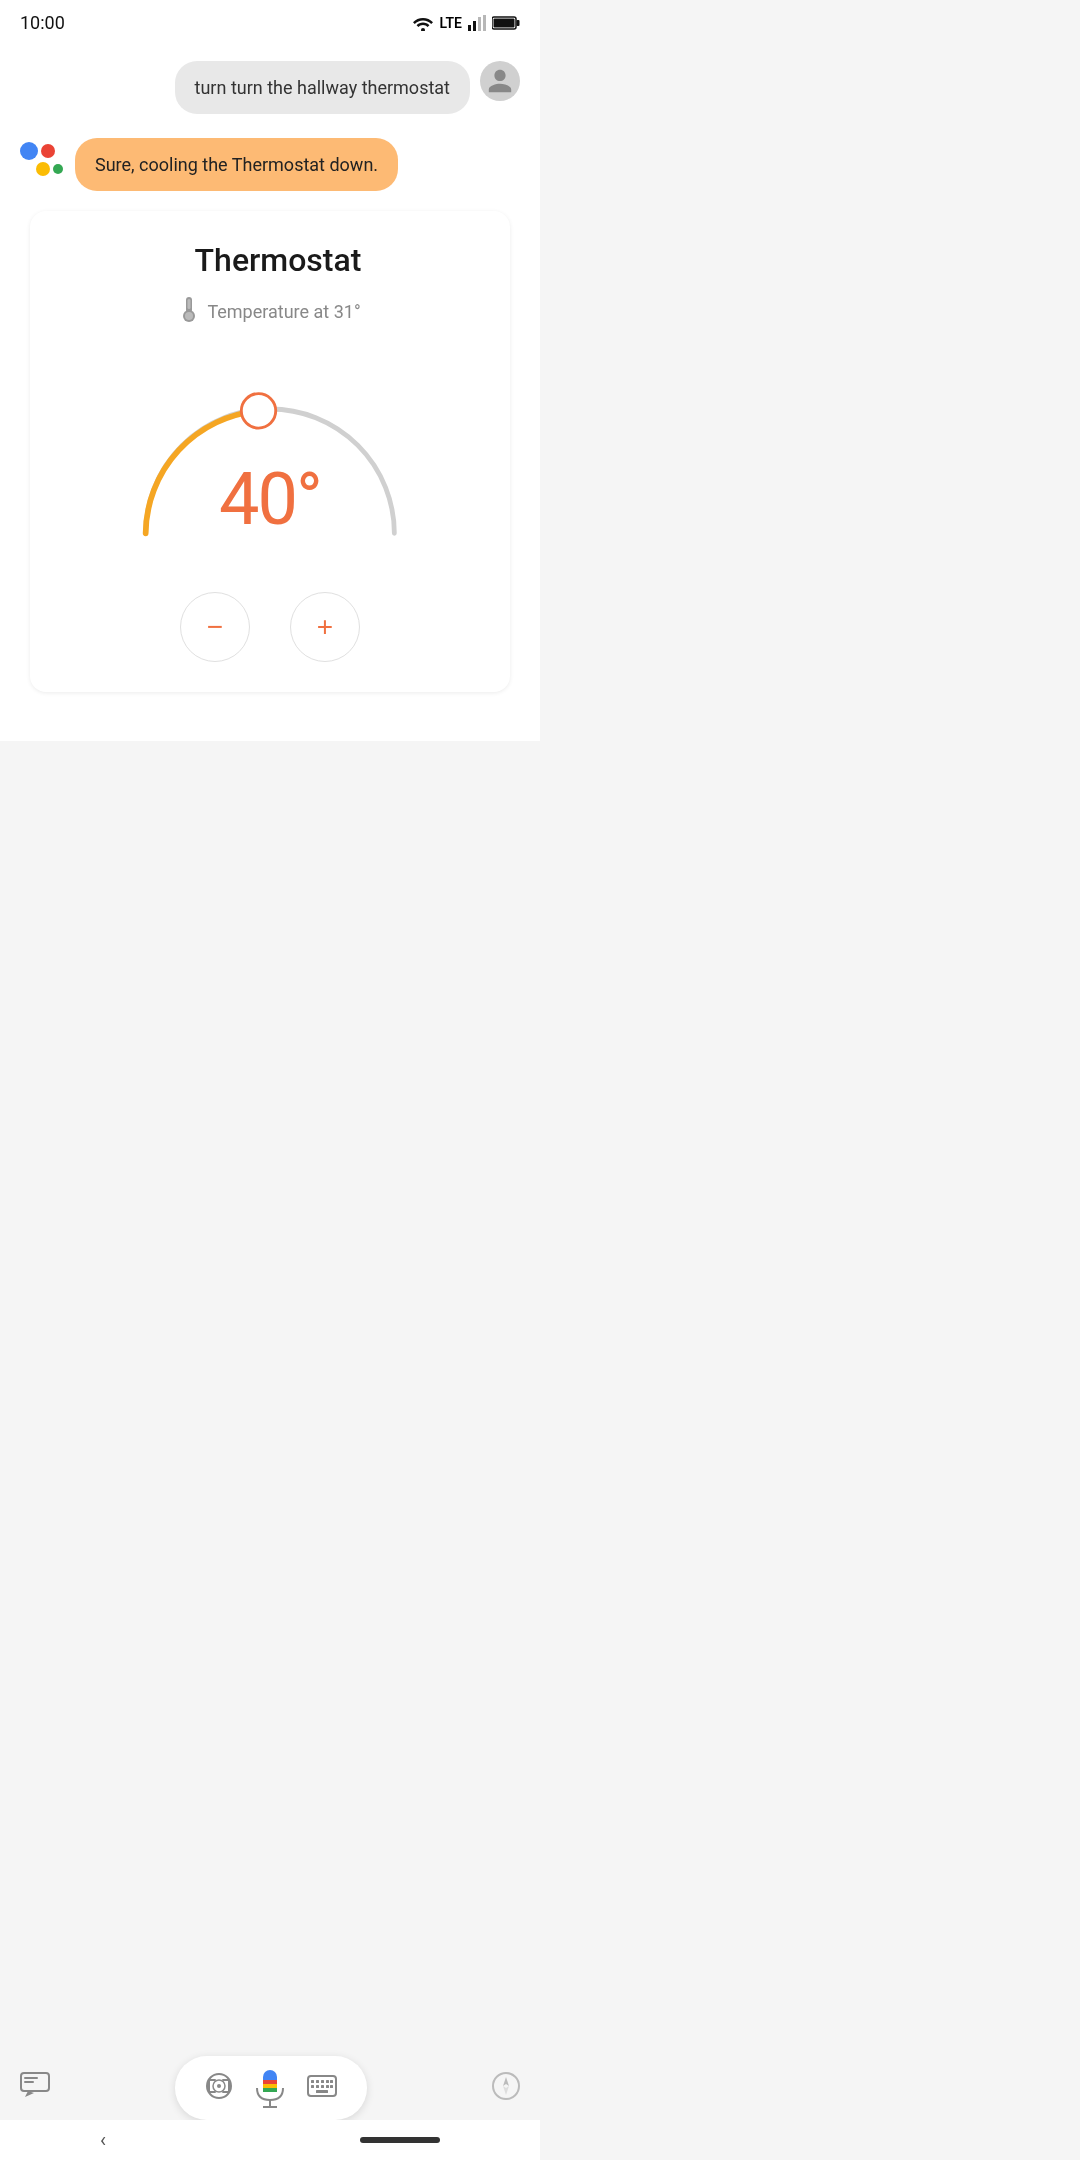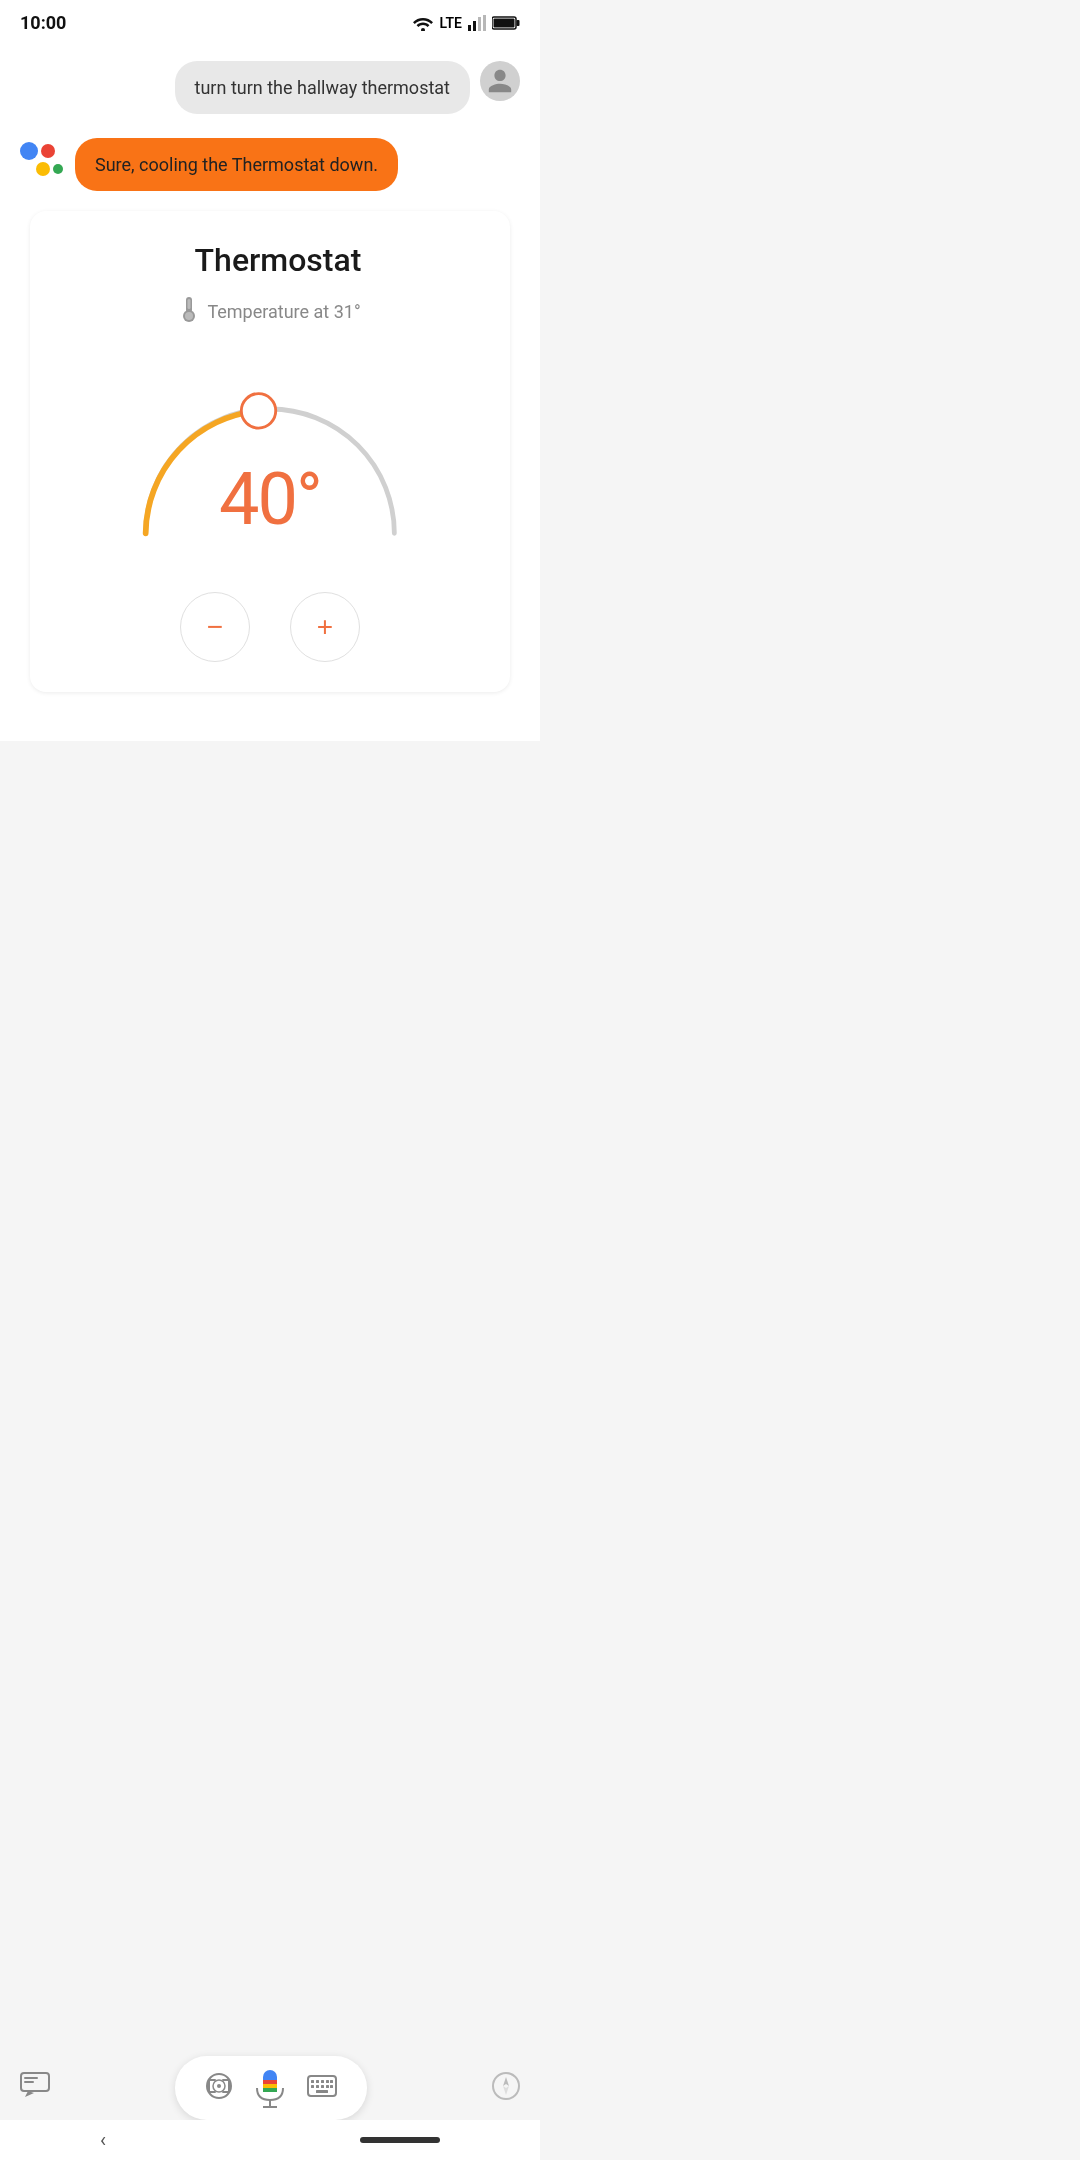--- a/index.html
+++ b/index.html
@@ -18,21 +18,21 @@
     .status-bar {
       display: flex;
       justify-content: space-between;
       align-items: center;
       padding: 12px 20px 8px 20px;
       background: #fff;
     }
 
     .status-time {
       font-size: 18px;
-      font-weight: 700;
+      font-weight: 400;
       color: #111;
     }
 
     .status-icons {
       display: flex;
       align-items: center;
       gap: 6px;
     }
 
     .wifi-icon, .signal-icon, .battery-icon, .lte-label {
@@ -116,21 +116,21 @@
     .dot {
       border-radius: 50%;
     }
 
     .dot-blue { width: 18px; height: 18px; background: #4285F4; }
     .dot-red { width: 14px; height: 14px; background: #EA4335; }
     .dot-yellow { width: 14px; height: 14px; background: #FBBC04; }
     .dot-green { width: 10px; height: 10px; background: #34A853; }
 
     .assistant-bubble {
-      background: #f97316;
+      background: #fdba74;
       border-radius: 22px;
       padding: 14px 20px;
       max-width: 380px;
       font-size: 18px;
       color: #222;
       line-height: 1.4;
     }
 
     
     .thermostat-card {

